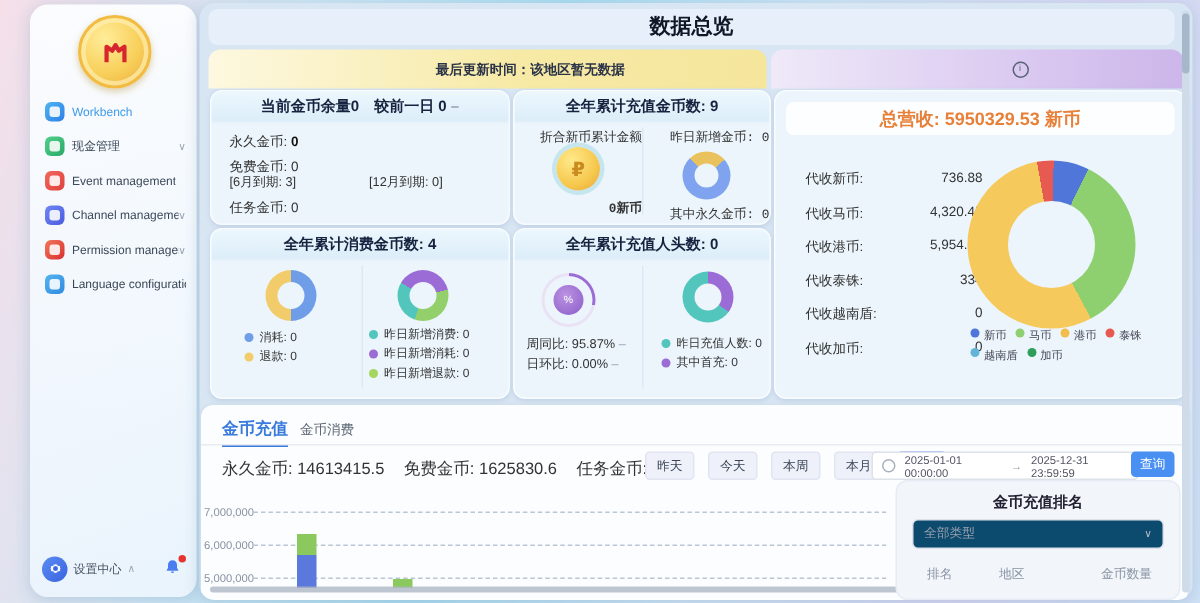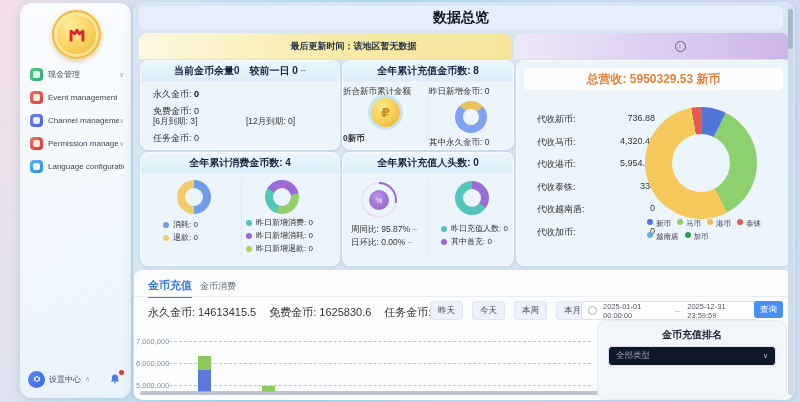--- a/index.html
+++ b/index.html
@@ -58,21 +58,21 @@
     display:flex;align-items:center;justify-content:center;gap:10px;font-size:10px;font-weight:bold;color:#15233f;}
   .cardA{left:7px;top:58px;width:198px;height:88px;}
   .cardC{left:209px;top:58px;width:170px;height:88px;}
   .cardB{left:7px;top:150px;width:198px;height:112px;}
   .cardD{left:209px;top:150px;width:170px;height:112px;}
   .cashCard{left:383px;top:58px;width:273px;height:204px;}
   .kv{position:absolute;font-size:9px;color:#333;}
   .kv b{color:#111;}
   .dash{color:#98a2b0;}
   .vdiv{position:absolute;top:24px;bottom:6px;width:1px;background:#dbe9f5;}
-  .cc-lab{position:absolute;font-size:8.5px;color:#333;text-align:left;}
+  .cc-lab{position:absolute;font-size:8.5px;color:#333;text-align:right;font-family:Liberation Mono, monospace;}
   .coin-badge{position:absolute;left:28px;top:37px;width:29px;height:29px;border-radius:50%;
     background:radial-gradient(circle at 35% 30%,#ffe98a,#f6c84e 60%,#e8a437);
     box-shadow:0 0 0 3px rgba(140,205,220,.4);display:flex;align-items:center;justify-content:center;
     font-size:13px;font-weight:bold;color:#c98a1e;}
   .donut{position:absolute;border-radius:50%;}
   .donut::after{content:"";position:absolute;border-radius:50%;background:#ecf5fc;inset:8px;}
   .legend-item{position:absolute;display:flex;align-items:center;gap:4px;font-size:8px;color:#333;}
   .legend-item .dot6{width:6px;height:6px;border-radius:50%;flex:0 0 6px;}
   .gauge{position:absolute;left:18px;top:29px;width:36px;height:36px;border-radius:50%;
     background:conic-gradient(#9b6bd6 0 28%,#e9e2f4 28% 100%);}
@@ -109,21 +109,21 @@
   .query-btn{position:absolute;left:620px;top:31px;width:29px;height:17px;background:#4a90f2;border-radius:3px;
     color:#fff;font-size:8.5px;display:flex;align-items:center;justify-content:center;cursor:pointer;}
   .ylab{position:absolute;left:2px;width:29px;text-align:right;font-size:7.5px;color:#8a93a3;}
   .chart{position:absolute;left:33px;top:58px;width:424px;height:64px;overflow:hidden;}
   .gl{position:absolute;left:2px;right:0;border-top:1px dashed #b9c6d4;height:0;}
   .bar-seg{position:absolute;width:13px;}
   .h-scroll{position:absolute;left:6px;right:8px;top:121px;height:4px;background:#aeb8c4;border-radius:2px;opacity:.8;}
   .rank{position:absolute;left:463px;top:50px;width:188px;height:78px;background:#f2f5fa;border:1px solid #e7ecf4;
     border-radius:8px;overflow:hidden;}
   .rank-title{position:absolute;left:0;right:0;top:7px;text-align:center;font-size:10px;font-weight:bold;color:#223;}
-  .rank-select{position:absolute;left:10px;right:10px;top:25px;height:18px;background:#0f172a;border:1px solid #dde2ea;
+  .rank-select{position:absolute;left:10px;right:10px;top:25px;height:18px;background:#0c4a6e;border:1px solid #dde2ea;
     border-radius:4px;display:flex;align-items:center;justify-content:space-between;padding:0 7px;
     font-size:8.5px;color:#98a0ae;cursor:pointer;}
   .rank-heads{position:absolute;left:10px;right:10px;top:56px;display:flex;font-size:8.5px;color:#8a94a4;}
   .rank-heads span:nth-child(1){width:48px;padding-left:10px;}
   .rank-heads span:nth-child(2){width:60px;}
   .rank-heads span:nth-child(3){flex:1;text-align:center;}
   .v-scrollbar{position:absolute;right:2px;top:5px;bottom:5px;width:5px;background:#cfdbe8;border-radius:3px;}
   .v-scrollbar .thumb{position:absolute;left:0;right:0;top:2px;height:40px;background:#a6b7ca;border-radius:3px;}
 </style>
 </head>
@@ -131,20 +131,24 @@
 
 <div class="stage">
 
   <aside class="sidebar">
     <div class="logo">
       <svg width="26" height="26" viewBox="0 0 24 24">
         <path d="M6.5 18 V8.5 l3.5 2.4 2-3.4 2 3.4 3.5-2.4 V18" fill="none" stroke="#d8262e" stroke-width="2.6" stroke-linejoin="round"></path>
       </svg>
     </div>
     <nav class="menu">
+      <div class="mi active">
+        <span class="ic ic-wb"></span>
+        <span class="lbl">Workbench</span>
+      </div>
       <div class="mi">
         <span class="ic ic-cash"></span>
         <span class="lbl">现金管理</span>
         <span class="chev">∨</span>
       </div>
       <div class="mi">
         <span class="ic ic-event"></span>
         <span class="lbl">Event management</span>
       </div>
       <div class="mi">
@@ -212,21 +216,21 @@
       <div class="kv" style="left:105px;top:55px;font-size:8.5px;">
         <span>[12月到期:  0]</span>
       </div>
       <div class="kv" style="left:12px;top:71px;">
         <span>任务金币:</span> <span>0</span>
       </div>
     </section>
 
     <section class="card cardC">
       <div class="card-h">
-        <span>全年累计充值金币数: 8</span>
+        <span>全年累计充值金币数: 9</span>
       </div>
       <div class="vdiv" style="left:85px;"></div>
       <div class="cc-lab" style="left:0;top:25px;width:85px;">折合新币累计金额</div>
       <div class="coin-badge">
           <span>₽</span>
         </div>
       <div class="cc-lab" style="left:0;top:72px;width:85px;font-weight:bold;">0新币</div>
       <div class="cc-lab" style="left:86px;top:25px;width:84px;">昨日新增金币: 0</div>
       <div class="donut" style="left:112px;top:40px;width:32px;height:32px;background:conic-gradient(from -45deg,#e9c25e 0 26%,#7fa3ef 26% 100%);"></div>
       <div class="cc-lab" style="left:86px;top:76px;width:84px;">其中永久金币: 0</div>
@@ -378,20 +382,25 @@
           <div class="bar-seg" style="left: 95px; top: 57.66px; height: 7.04px; background: rgb(139, 201, 94);"></div>
         </div>
       <div class="h-scroll"></div>
 
       <div class="rank">
         <div class="rank-title">金币充值排名</div>
         <div class="rank-select">
           <span>全部类型</span>
           <span style="font-size:7px;color:#b8bfca;">∨</span>
         </div>
+        <div class="rank-heads">
+          <span>排名</span>
+          <span>地区</span>
+          <span>金币数量</span>
+        </div>
       </div>
     </section>
 
     <div class="v-scrollbar">
       <div class="thumb"></div>
     </div>
   </main>
 </div>
 
 </body></html>

